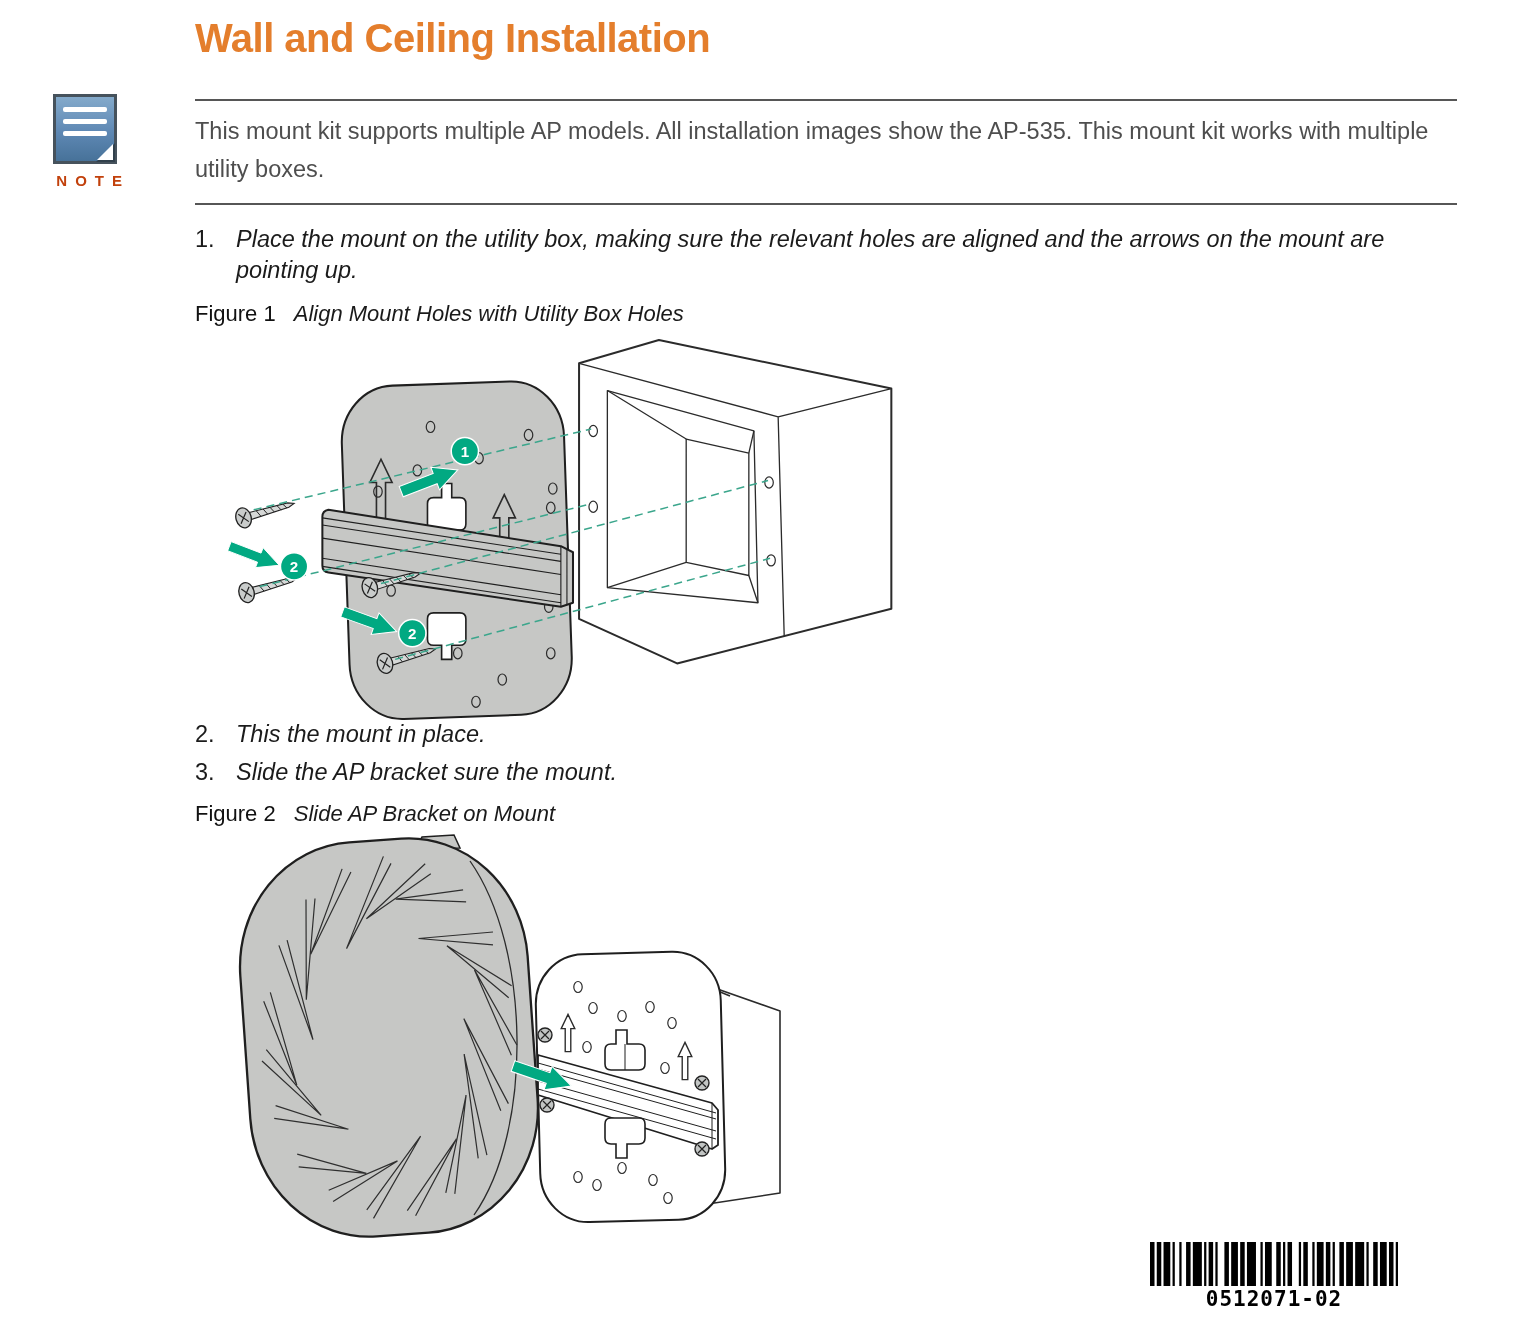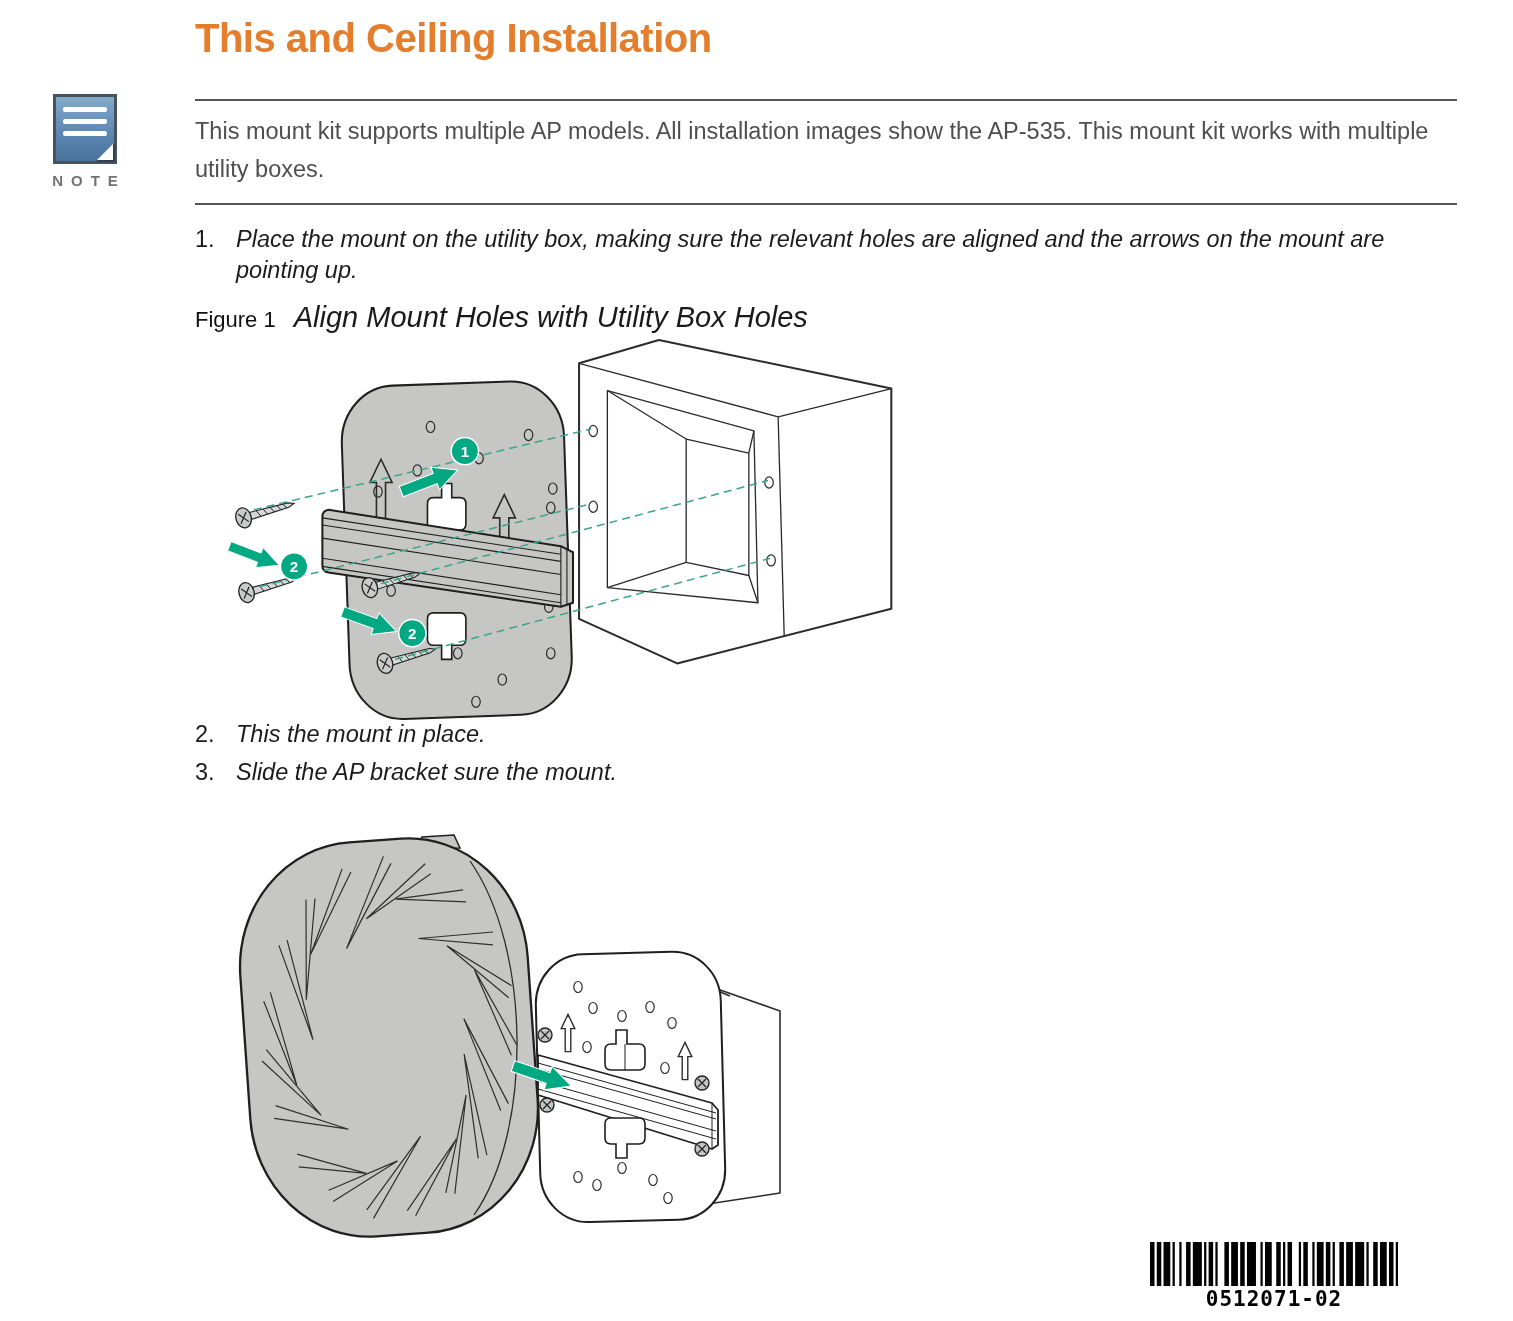--- a/index.html
+++ b/index.html
@@ -11,50 +11,50 @@
   .note-badge{position:absolute;left:40px;top:94px;width:90px;text-align:center;}
   .note-icon{position:relative;width:64px;height:70px;margin:0 auto;
         background:linear-gradient(180deg,#84aacb 0%,#5e88b4 55%,#477299 100%);
         border:3px solid #46525c;box-sizing:border-box;}
   .note-icon .line{position:absolute;left:7px;right:7px;height:5px;background:#ffffff;border-radius:2px;}
   .note-icon .l1{top:10px;} .note-icon .l2{top:22px;} .note-icon .l3{top:34px;}
   .fold-dark{position:absolute;right:-1px;bottom:-1px;width:0;height:0;
         border-left:19px solid transparent;border-bottom:19px solid #31404c;}
   .fold-white{position:absolute;right:1px;bottom:1px;width:0;height:0;
         border-left:16px solid transparent;border-bottom:16px solid #ffffff;}
-  .note-label{margin-top:8px;font-size:15px;font-weight:bold;color:#737373;letter-spacing:8px;
-        padding-left:8px;}
+  .note-label{margin-top:8px;font-size:15px;font-weight:bold;color:#c2410c;letter-spacing:8px;
+        padding-left:8px;text-align:right;}
   .note-text{position:absolute;left:195px;top:99px;width:1262px;
         border-top:2px solid #565656;border-bottom:2px solid #565656;
         padding:11px 0 15px 0;font-size:23.5px;line-height:38px;color:#4e4e4e;}
   
   .step{position:absolute;left:195px;width:1270px;display:flex;font-size:23.5px;line-height:31px;color:#1b1b1b;}
   .step .num{width:41px;flex:none;}
   .step .txt{width:1215px;font-style:italic;}
   .s1{top:224px;} .s2{top:719px;} .s3{top:757px;}
   
   .figcap{position:absolute;left:195px;font-size:22px;color:#111;}
   .figcap .flabel{font-weight:normal;font-style:normal;}
-  .figcap .fcap{font-style:italic;margin-left:18px;font-size:29px;color:#1a1a1a;}
+  .figcap .fcap{font-style:italic;margin-left:18px;font-size:22px;color:#1a1a1a;}
   .fc1{top:301px;} .fc2{top:801px;}
   .fig-svg{position:absolute;}
   .fig1{left:228px;top:338px;}
   .fig2{left:238px;top:833px;}
   
   .barcode{position:absolute;left:1138px;top:1242px;width:272px;text-align:center;}
   .barcode svg{display:block;width:248px;height:44px;margin:0 auto;}
   .barcode-text{margin-top:1px;font-family:"DejaVu Sans Mono",monospace;font-weight:bold;
         font-size:21px;color:#000;letter-spacing:1px;}
 </style>
 </head>
 <body>
 
 <div class="page">
 
-  <h1 class="doc-title">This and Ceiling Installation</h1>
+  <h1 class="doc-title">Wall and Ceiling Installation</h1>
 
   <div class="note-badge">
     <div class="note-icon">
       <div class="line l1"></div>
         <div class="line l2"></div>
         <div class="line l3"></div>
       <div class="fold-dark"></div>
       <div class="fold-white"></div>
     </div>
     <div class="note-label">NOTE</div>
@@ -164,20 +164,23 @@
 
   <div class="step s2">
     <div class="num">2.</div>
     <div class="txt">This the mount in place.</div>
   </div>
   <div class="step s3">
     <div class="num">3.</div>
     <div class="txt">Slide the AP bracket sure the mount.</div>
   </div>
 
+  <div class="figcap fc2">
+    <span class="flabel">Figure 2</span><span class="fcap">Slide AP Bracket on Mount</span>
+  </div>
 
   <svg class="fig-svg fig2" width="560" height="414" viewBox="0 0 560 414">
 
     <g stroke="#2b2b2b" stroke-width="1.6" fill="#ffffff" stroke-linejoin="round">
       <path d="M448,145 L542,178 L542,360 L450,374 Z"></path>
       <path d="M448,145 L492,163" fill="none"></path>
     </g>
 
     <g>
       <rect x="300" y="120" width="185" height="268" rx="48" ry="50" fill="#ffffff" stroke="#1f1f1f" stroke-width="2" transform="rotate(-1.5 392 254)"></rect>

